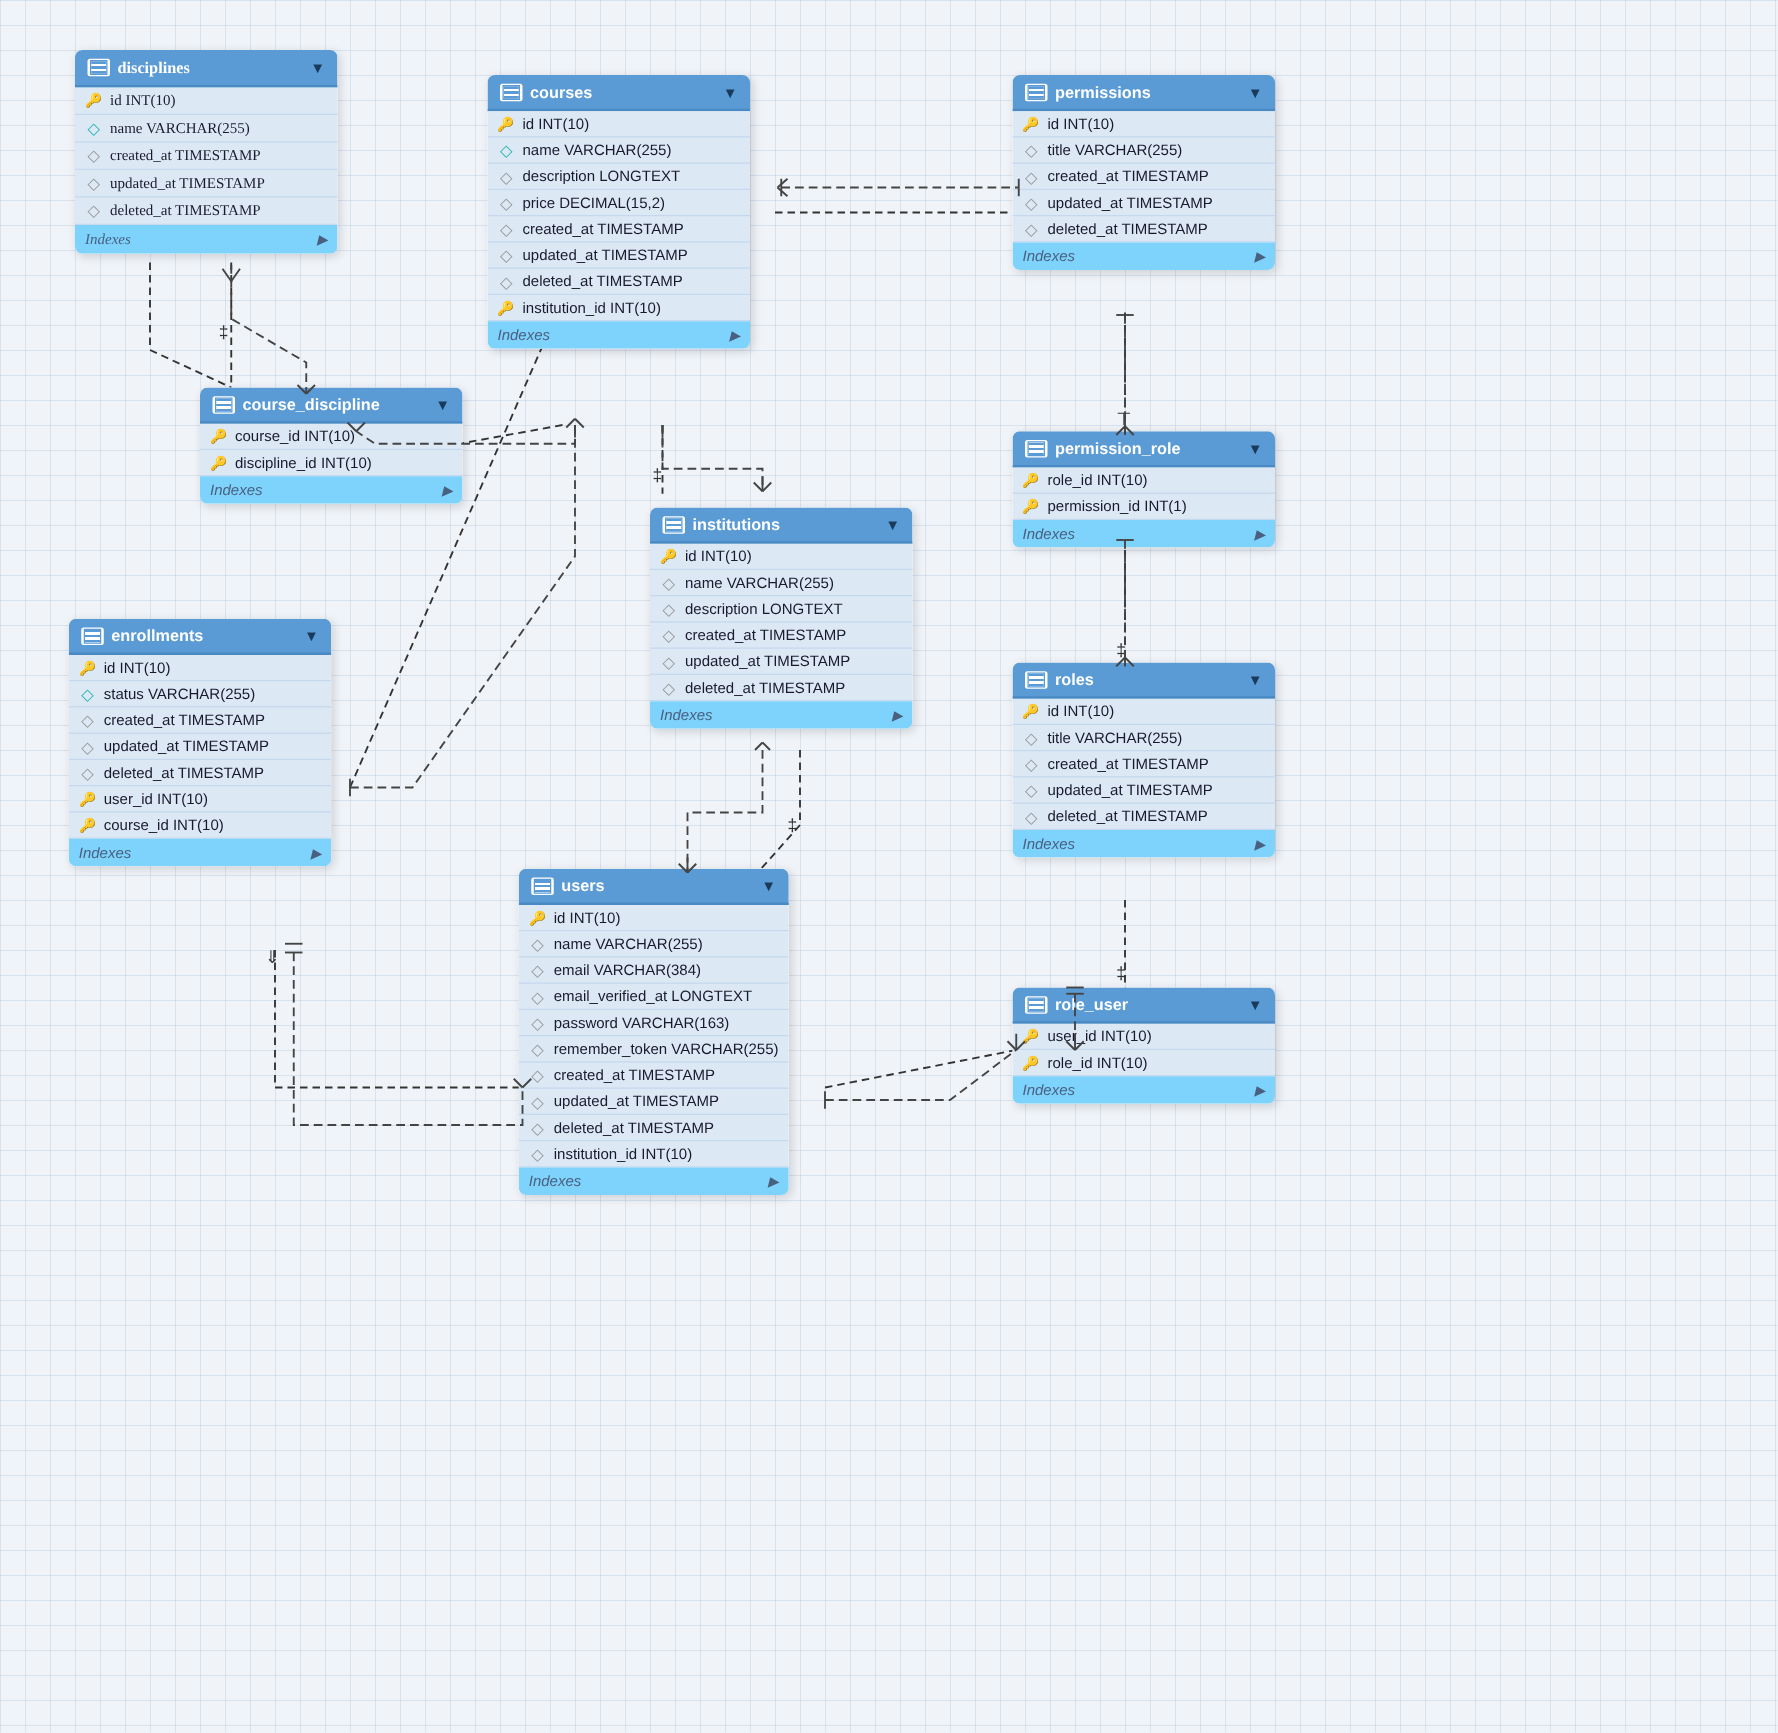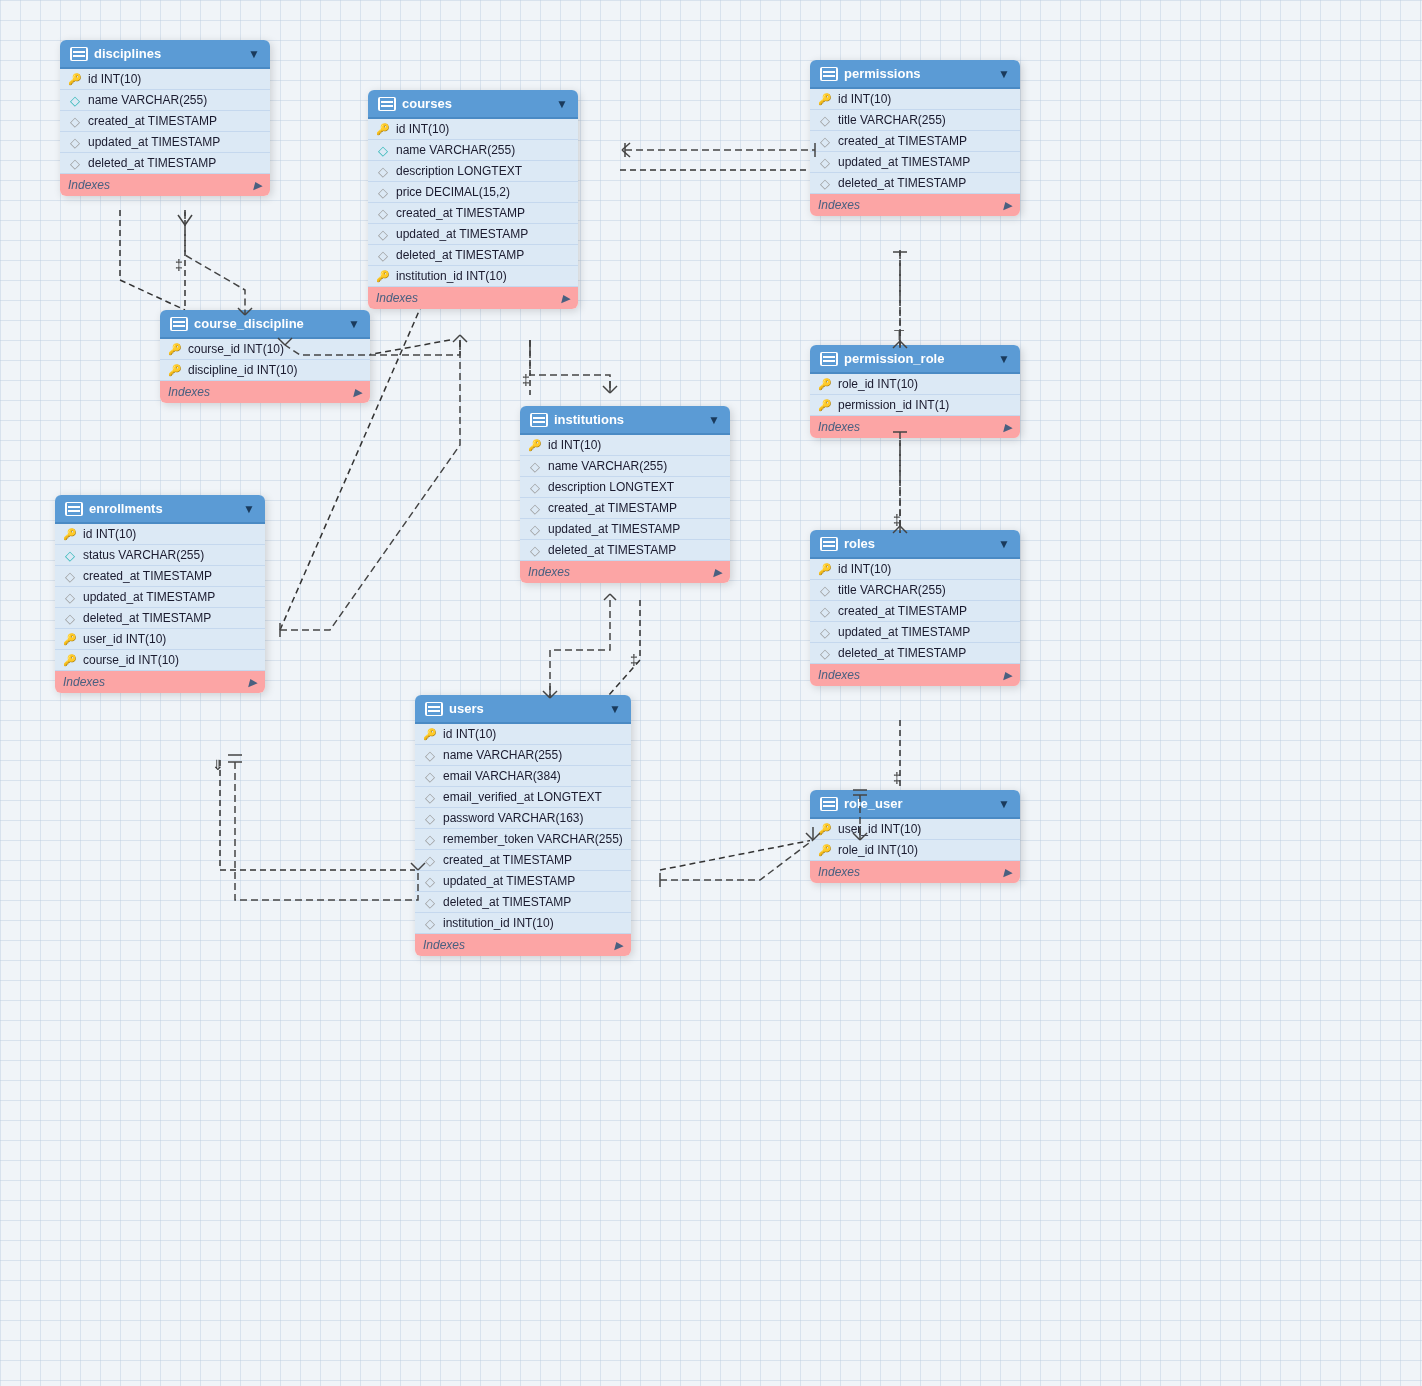--- a/index.html
+++ b/index.html
@@ -110,21 +110,21 @@
       color: #999;
       font-size: 13px;
     }
 
     .icon-key-red {
       color: #cc3333;
       font-size: 11px;
     }
 
     .indexes-row {
-      background: #fca5a5;
+      background: #7dd3fc;
       display: flex;
       align-items: center;
       justify-content: space-between;
       padding: 4px 8px;
       font-size: 12px;
       color: #4a6080;
       font-style: italic;
     }
 
     .indexes-arrow {
@@ -176,21 +176,21 @@
   <text x="212" y="770" font-size="14" fill="#333">⇓</text>
 
   <line x1="280" y1="630" x2="450" y2="240" stroke="#333" stroke-width="1.5" stroke-dasharray="6,4"></line>
 
   <line x1="660" y1="870" x2="813" y2="840" stroke="#333" stroke-width="1.5" stroke-dasharray="6,4"></line>
 
   <line x1="900" y1="720" x2="900" y2="793" stroke="#333" stroke-width="1.5" stroke-dasharray="6,4"></line>
   <text x="893" y="783" font-size="14" fill="#333">‡</text>
 </svg>
 
-<div class="table-card" style="left:60px; top:40px;">
+<div class="table-card" style="left:60px; top:40px;font-family:Liberation Serif, serif;">
   <div class="table-header">
     <div class="table-header-left">
       <span class="table-icon"></span>
       <span>disciplines</span>
     </div>
     <span class="dropdown-arrow">▼</span>
   </div>
   <div class="table-body">
     <div class="field-row">
         <span class="field-icon icon-key">🔑</span>
@@ -212,21 +212,21 @@
         <span class="field-icon icon-diamond-white">◇</span>
         <span>deleted_at TIMESTAMP</span>
       </div>
   </div>
   <div class="indexes-row">
     <span>Indexes</span>
     <span class="indexes-arrow">▶</span>
   </div>
 </div>
 
-<div class="table-card" style="left:368px; top:60px;margin-top:30px;">
+<div class="table-card" style="left:390px; top:60px;">
   <div class="table-header">
     <div class="table-header-left">
       <span class="table-icon"></span>
       <span>courses</span>
     </div>
     <span class="dropdown-arrow">▼</span>
   </div>
   <div class="table-body">
     <div class="field-row">
         <span class="field-icon icon-key">🔑</span>

